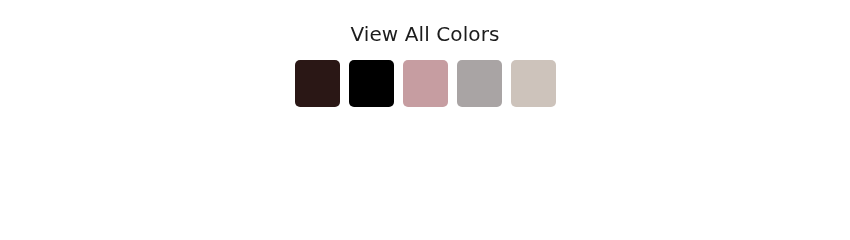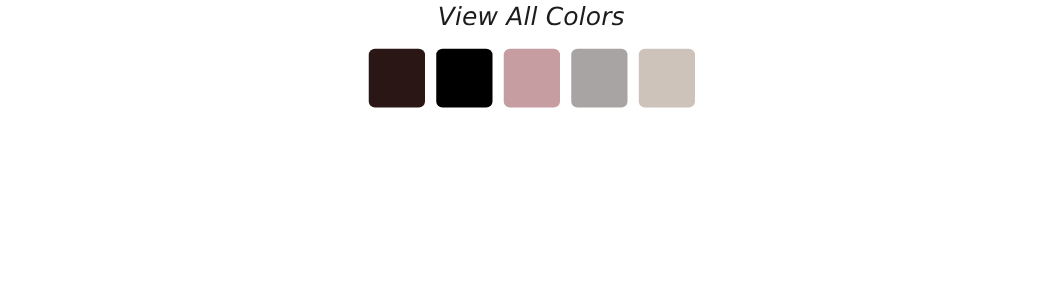--- a/index.html
+++ b/index.html
@@ -16,29 +16,28 @@
   .panel {
     width: 850px;
     height: 235px;
     background: #ffffff;
     position: relative;
     display: flex;
     flex-direction: column;
     align-items: center;
   }
   .panel-title {
-    margin-top: 1px;
+    margin-top: 22px;
     font-size: 20px;
     font-weight: 400;
     line-height: 24px;
     color: #1c1c1c;
     letter-spacing: 0.1px;
     text-align: left;
     white-space: nowrap;
-    font-style: italic;
   }
   .swatch-row {
     margin-top: 14px;
     display: flex;
     flex-direction: row;
     align-items: flex-start;
     justify-content: center;
     gap: 9px;
   }
   .swatch {

